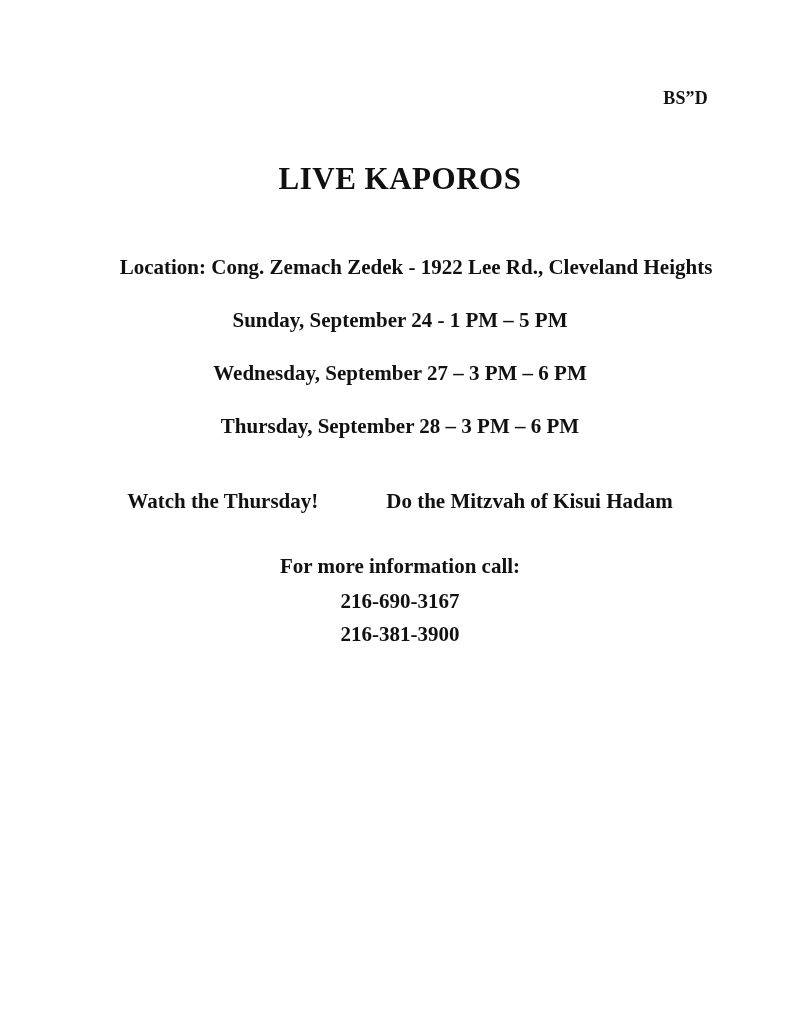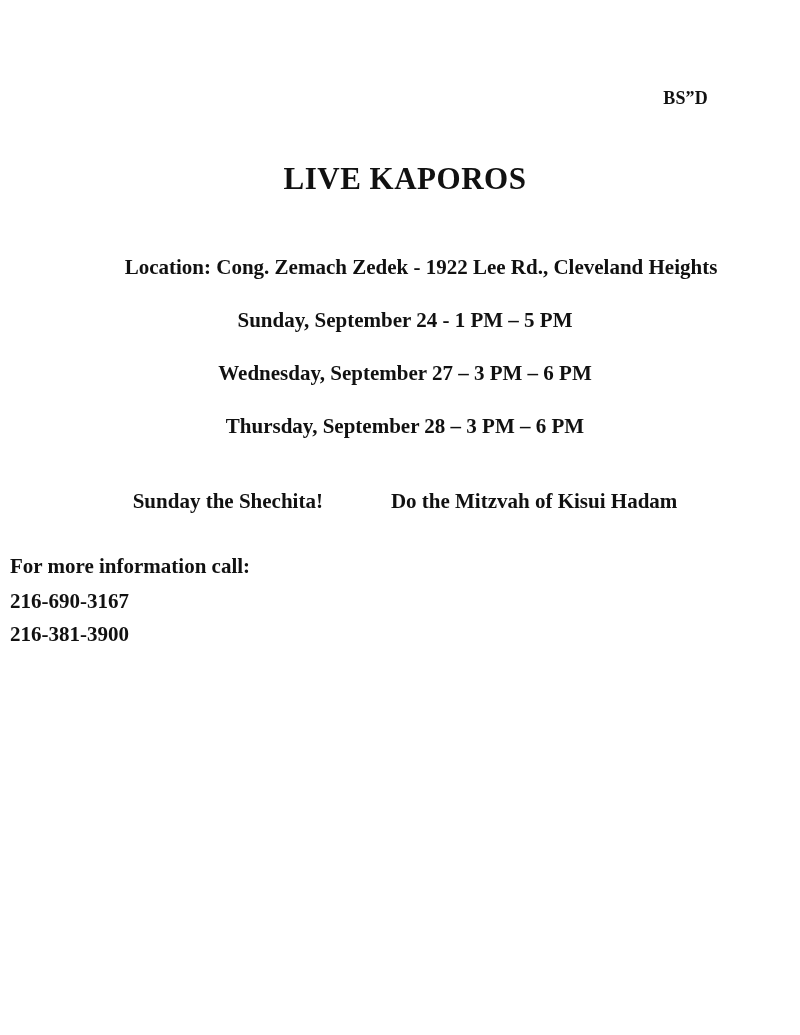--- a/index.html
+++ b/index.html
@@ -10,21 +10,20 @@
   .page {
     position: relative;
     width: 800px;
     height: 1035px;
     background: #ffffff;
     font-family: "Liberation Serif", "DejaVu Serif", serif;
     color: #111111;
     font-weight: bold;
     box-sizing: border-box;
     padding-top: 88px;
-    padding-left: 10px;
   }
   .bsd-line {
     text-align: right;
     padding-right: 92px;
     font-size: 18px;
     letter-spacing: 0.2px;
   }
   .title {
     text-align: center;
     font-size: 31px;
@@ -51,20 +50,21 @@
     text-align: center;
     font-size: 21px;
     margin-top: 50px;
     white-space: nowrap;
   }
   .watch-spacer {
     display: inline-block;
     width: 68px;
   }
   .info-block {
+    text-align: center;
     font-size: 21px;
     margin-top: 40px;
   }
   .info-label { margin-bottom: 10px; }
   .phone-line { margin-top: 8px; }
 </style>
 </head>
 <body>
 
 <div class="page">
@@ -75,21 +75,21 @@
 
   <div class="location-line">Location: Cong. Zemach Zedek - 1922 Lee Rd., Cleveland Heights</div>
 
   <div class="schedule">
     <div class="schedule-line">Sunday, September 24  -  1 PM – 5 PM</div>
     <div class="schedule-line">Wednesday, September 27 – 3 PM – 6 PM</div>
     <div class="schedule-line">Thursday, September 28 – 3 PM – 6 PM</div>
   </div>
 
   <div class="watch-line">
-    <span>Sunday the Shechita!</span><span class="watch-spacer"></span><span>Do the Mitzvah of Kisui Hadam</span>
+    <span>Watch the Thursday!</span><span class="watch-spacer"></span><span>Do the Mitzvah of Kisui Hadam</span>
   </div>
 
   <div class="info-block">
     <div class="info-label">For more information call:</div>
     <div class="phone-line">216-690-3167</div>
     <div class="phone-line">216-381-3900</div>
   </div>
 
 </div>
 

